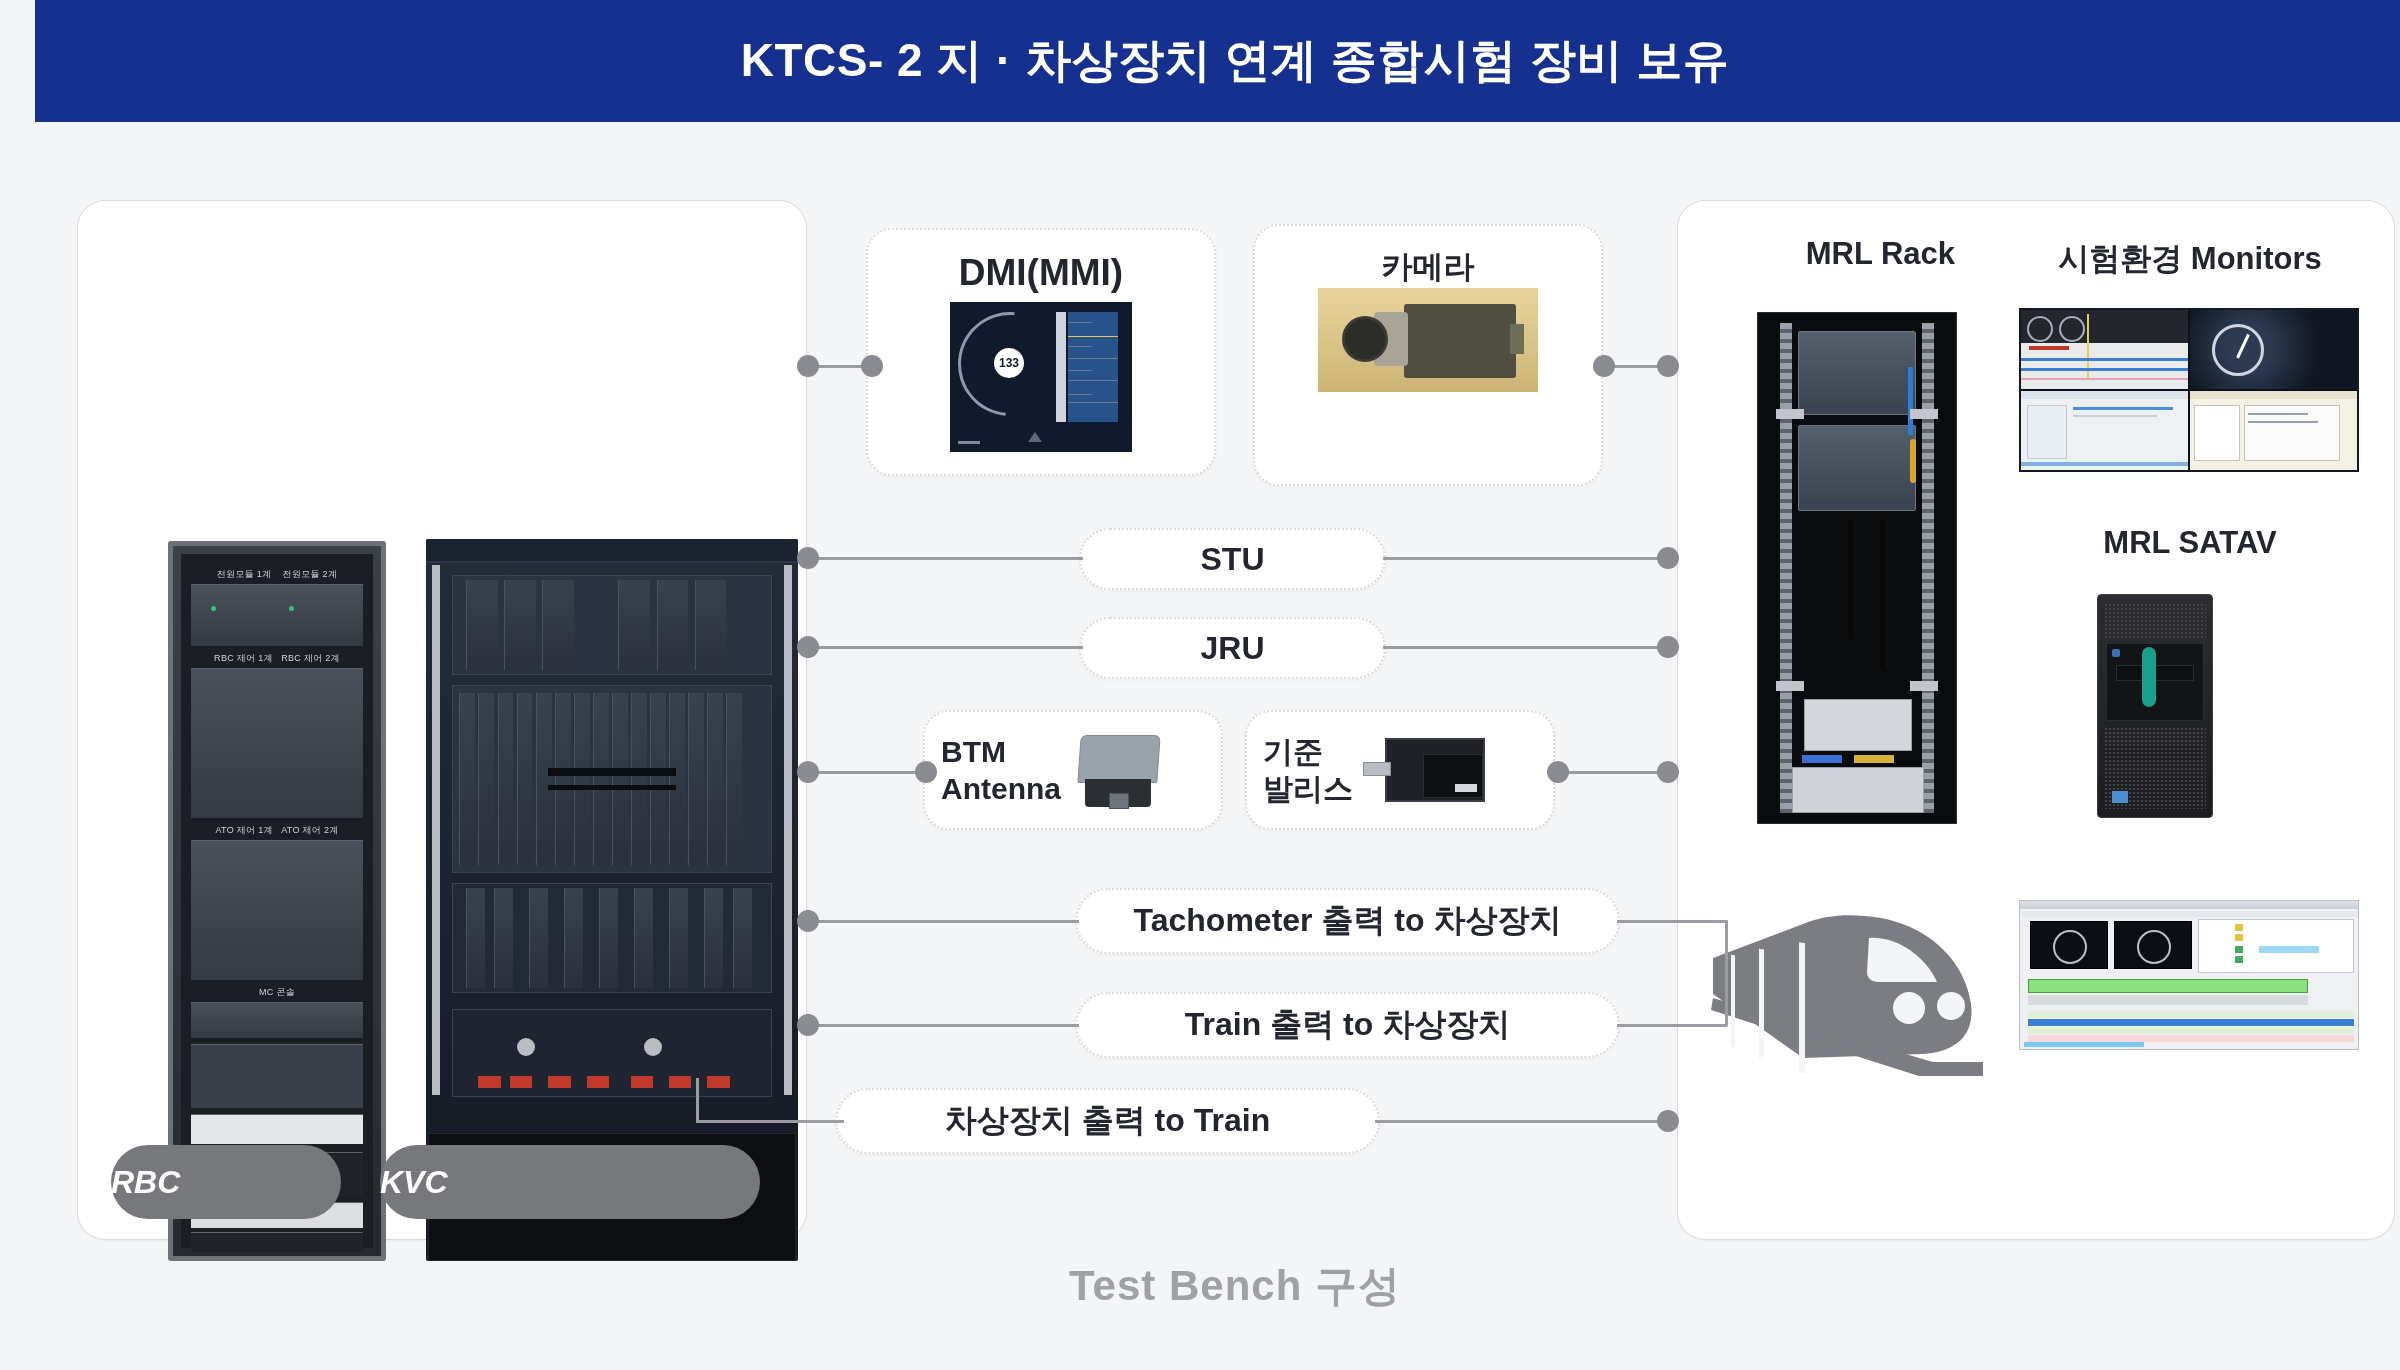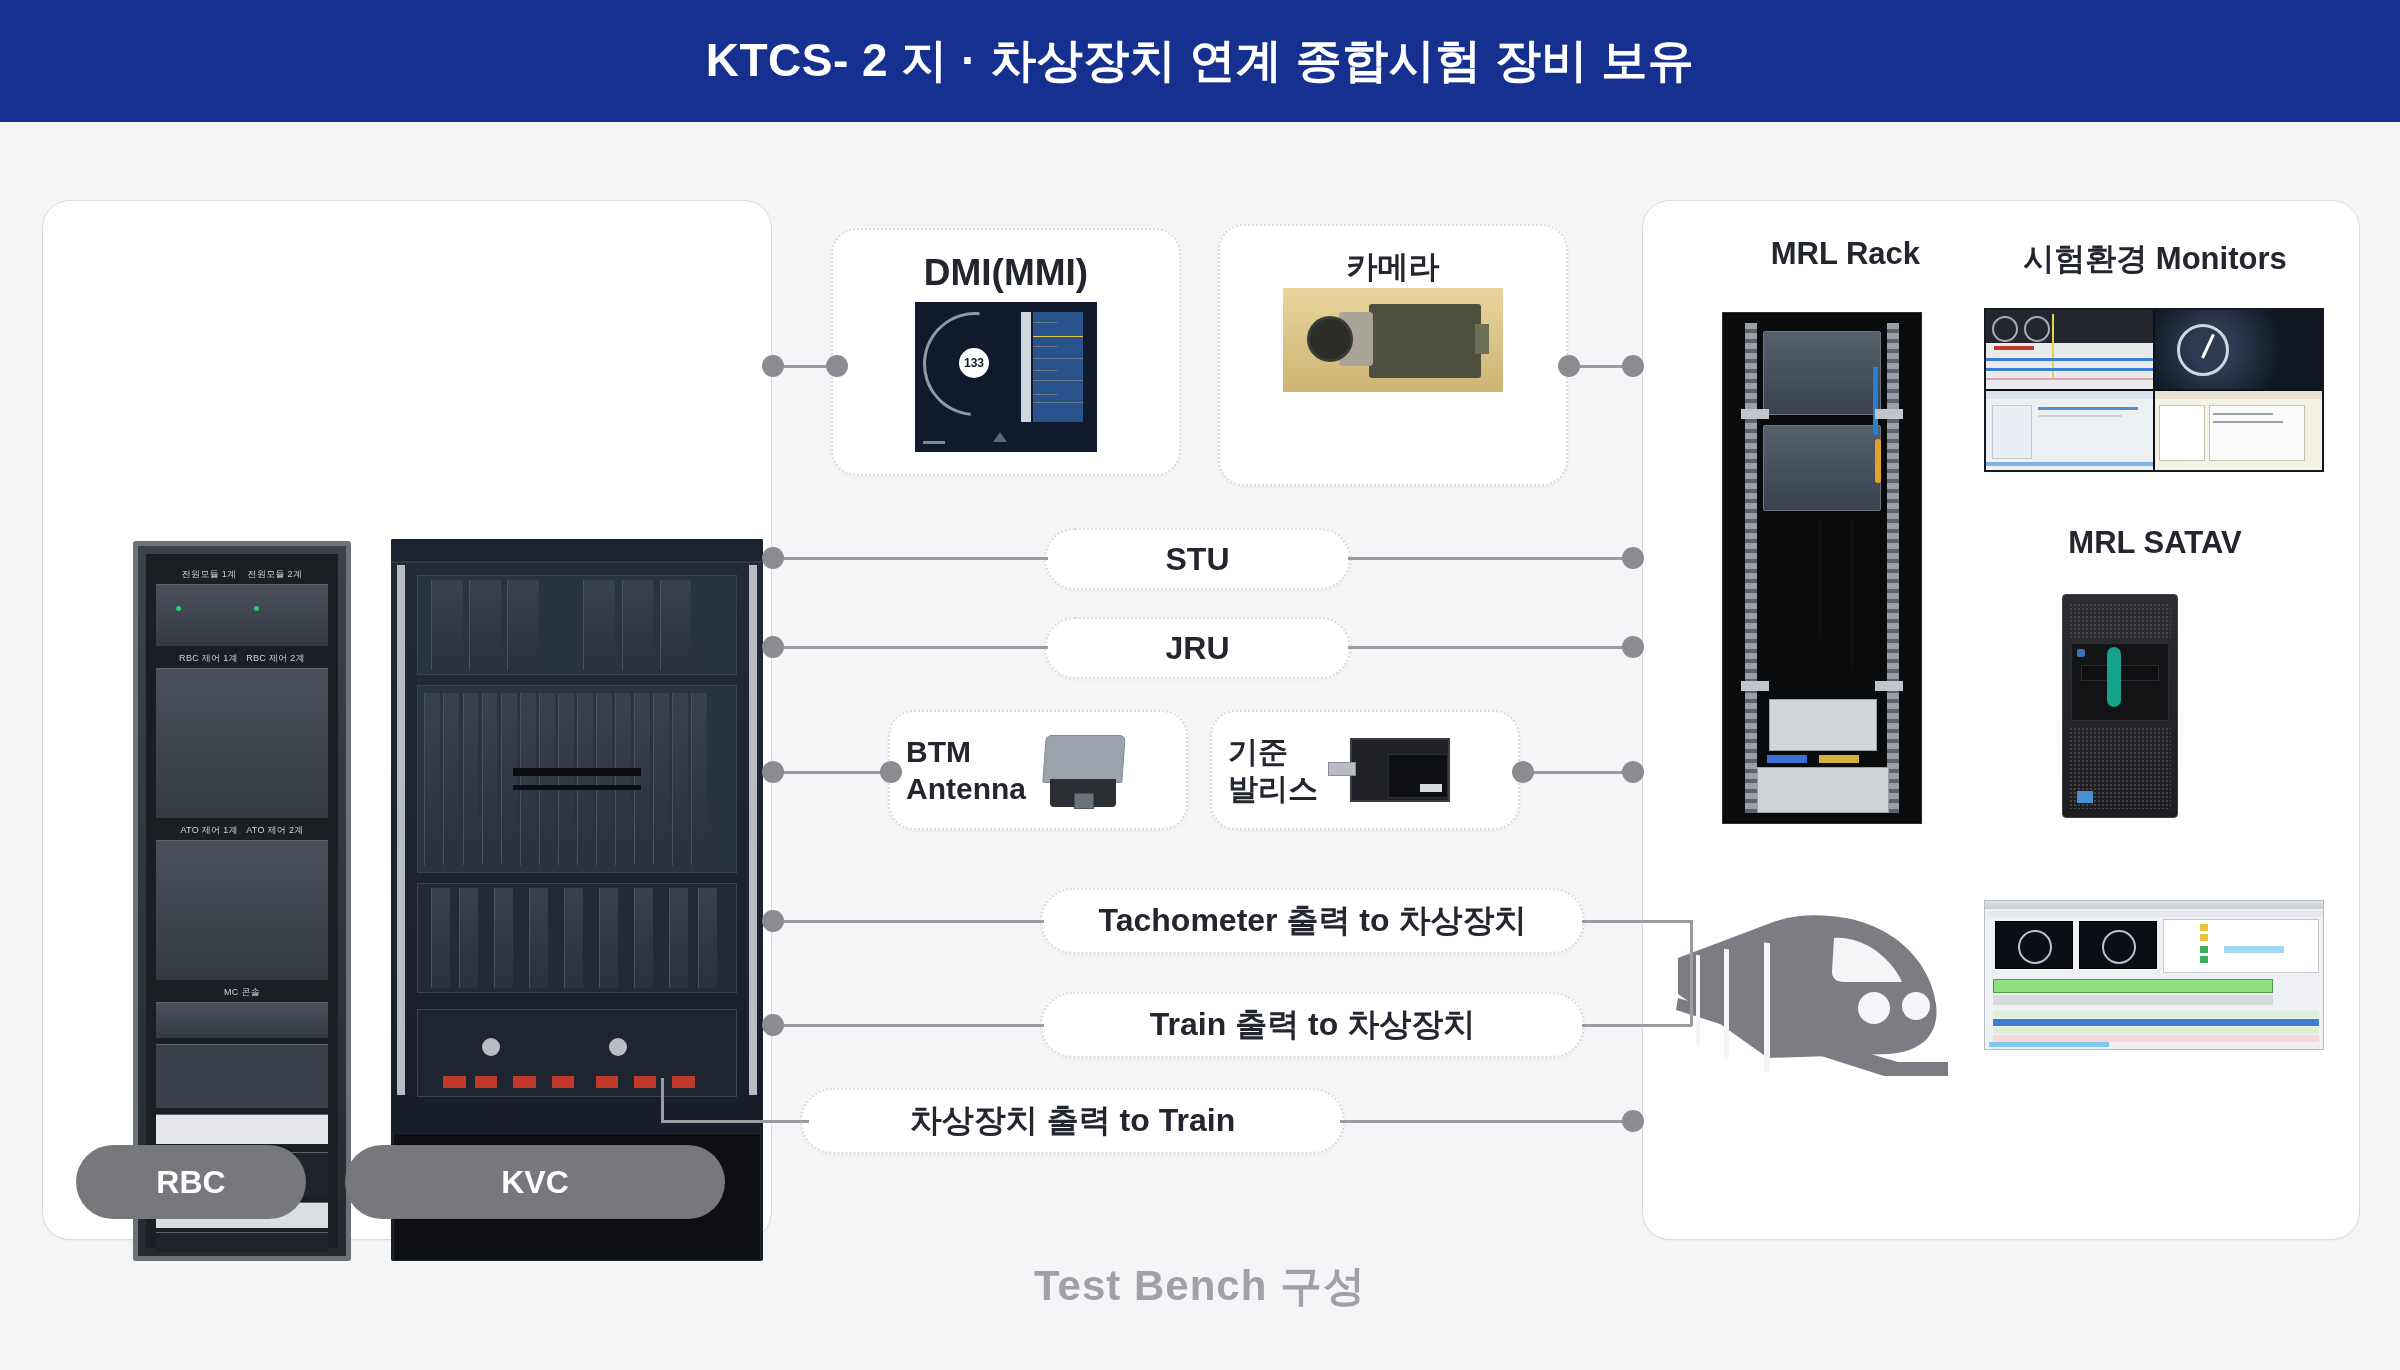--- a/index.html
+++ b/index.html
@@ -2,21 +2,21 @@
 <html><head>
 <meta charset="utf-8">
 <style>
   * { box-sizing: border-box; margin: 0; padding: 0; }
   html, body {
     width: 2400px; height: 1370px;
     background: #f4f5f7;
     font-family: "Liberation Sans", "DejaVu Sans", sans-serif;
     overflow: hidden;
   }
-  .page { position: relative; width: 2066px; height: 1370px; background: #f4f5f7; }
+  .page { position: relative; width: 2066px; height: 1370px; background: #f4f5f7; margin-left: 35px; }
 
   
   .header {
     position: absolute; left: 0; top: 0; width: 2400px; height: 122px;
     background: #15308e;
     border-radius: 0 0 0 0;
     display: flex; align-items: center; justify-content: center;
   }
   .header-title {
     color: #ffffff; font-size: 46px; font-weight: bold; letter-spacing: 0.5px;
@@ -28,22 +28,22 @@
     position: absolute; background: #ffffff;
     border: 1px solid #d8dadd; border-radius: 28px;
     box-shadow: 0 1px 2px rgba(0,0,0,0.04);
   }
   .panel-left  { left: 42px;  top: 200px; width: 730px;  height: 1040px; }
   .panel-right { left: 1642px; top: 200px; width: 718px; height: 1040px; }
 
   
   .cap {
     position: absolute; background: #77787b; border-radius: 40px;
-    display: flex; align-items: center; justify-content: center;
-    color: #ffffff; font-weight: bold;
+    display: flex; align-items: center; justify-content: flex-start;
+    color: #ffffff; font-weight: bold; font-style: italic;
   }
   .cap-rbc  { left: 76px;  top: 1145px; width: 230px; height: 74px; font-size: 32px; }
   .cap-kvc  { left: 345px; top: 1145px; width: 380px; height: 74px; font-size: 32px; }
   .cap-mrl  { left: 1672px;top: 1145px; width: 660px; height: 74px; font-size: 32px; }
 
   
   .mbox {
     position: absolute; background: #ffffff;
     border: 2px dotted #dcdcdc; border-radius: 26px;
     box-shadow: 0 1px 3px rgba(0,0,0,0.05);

